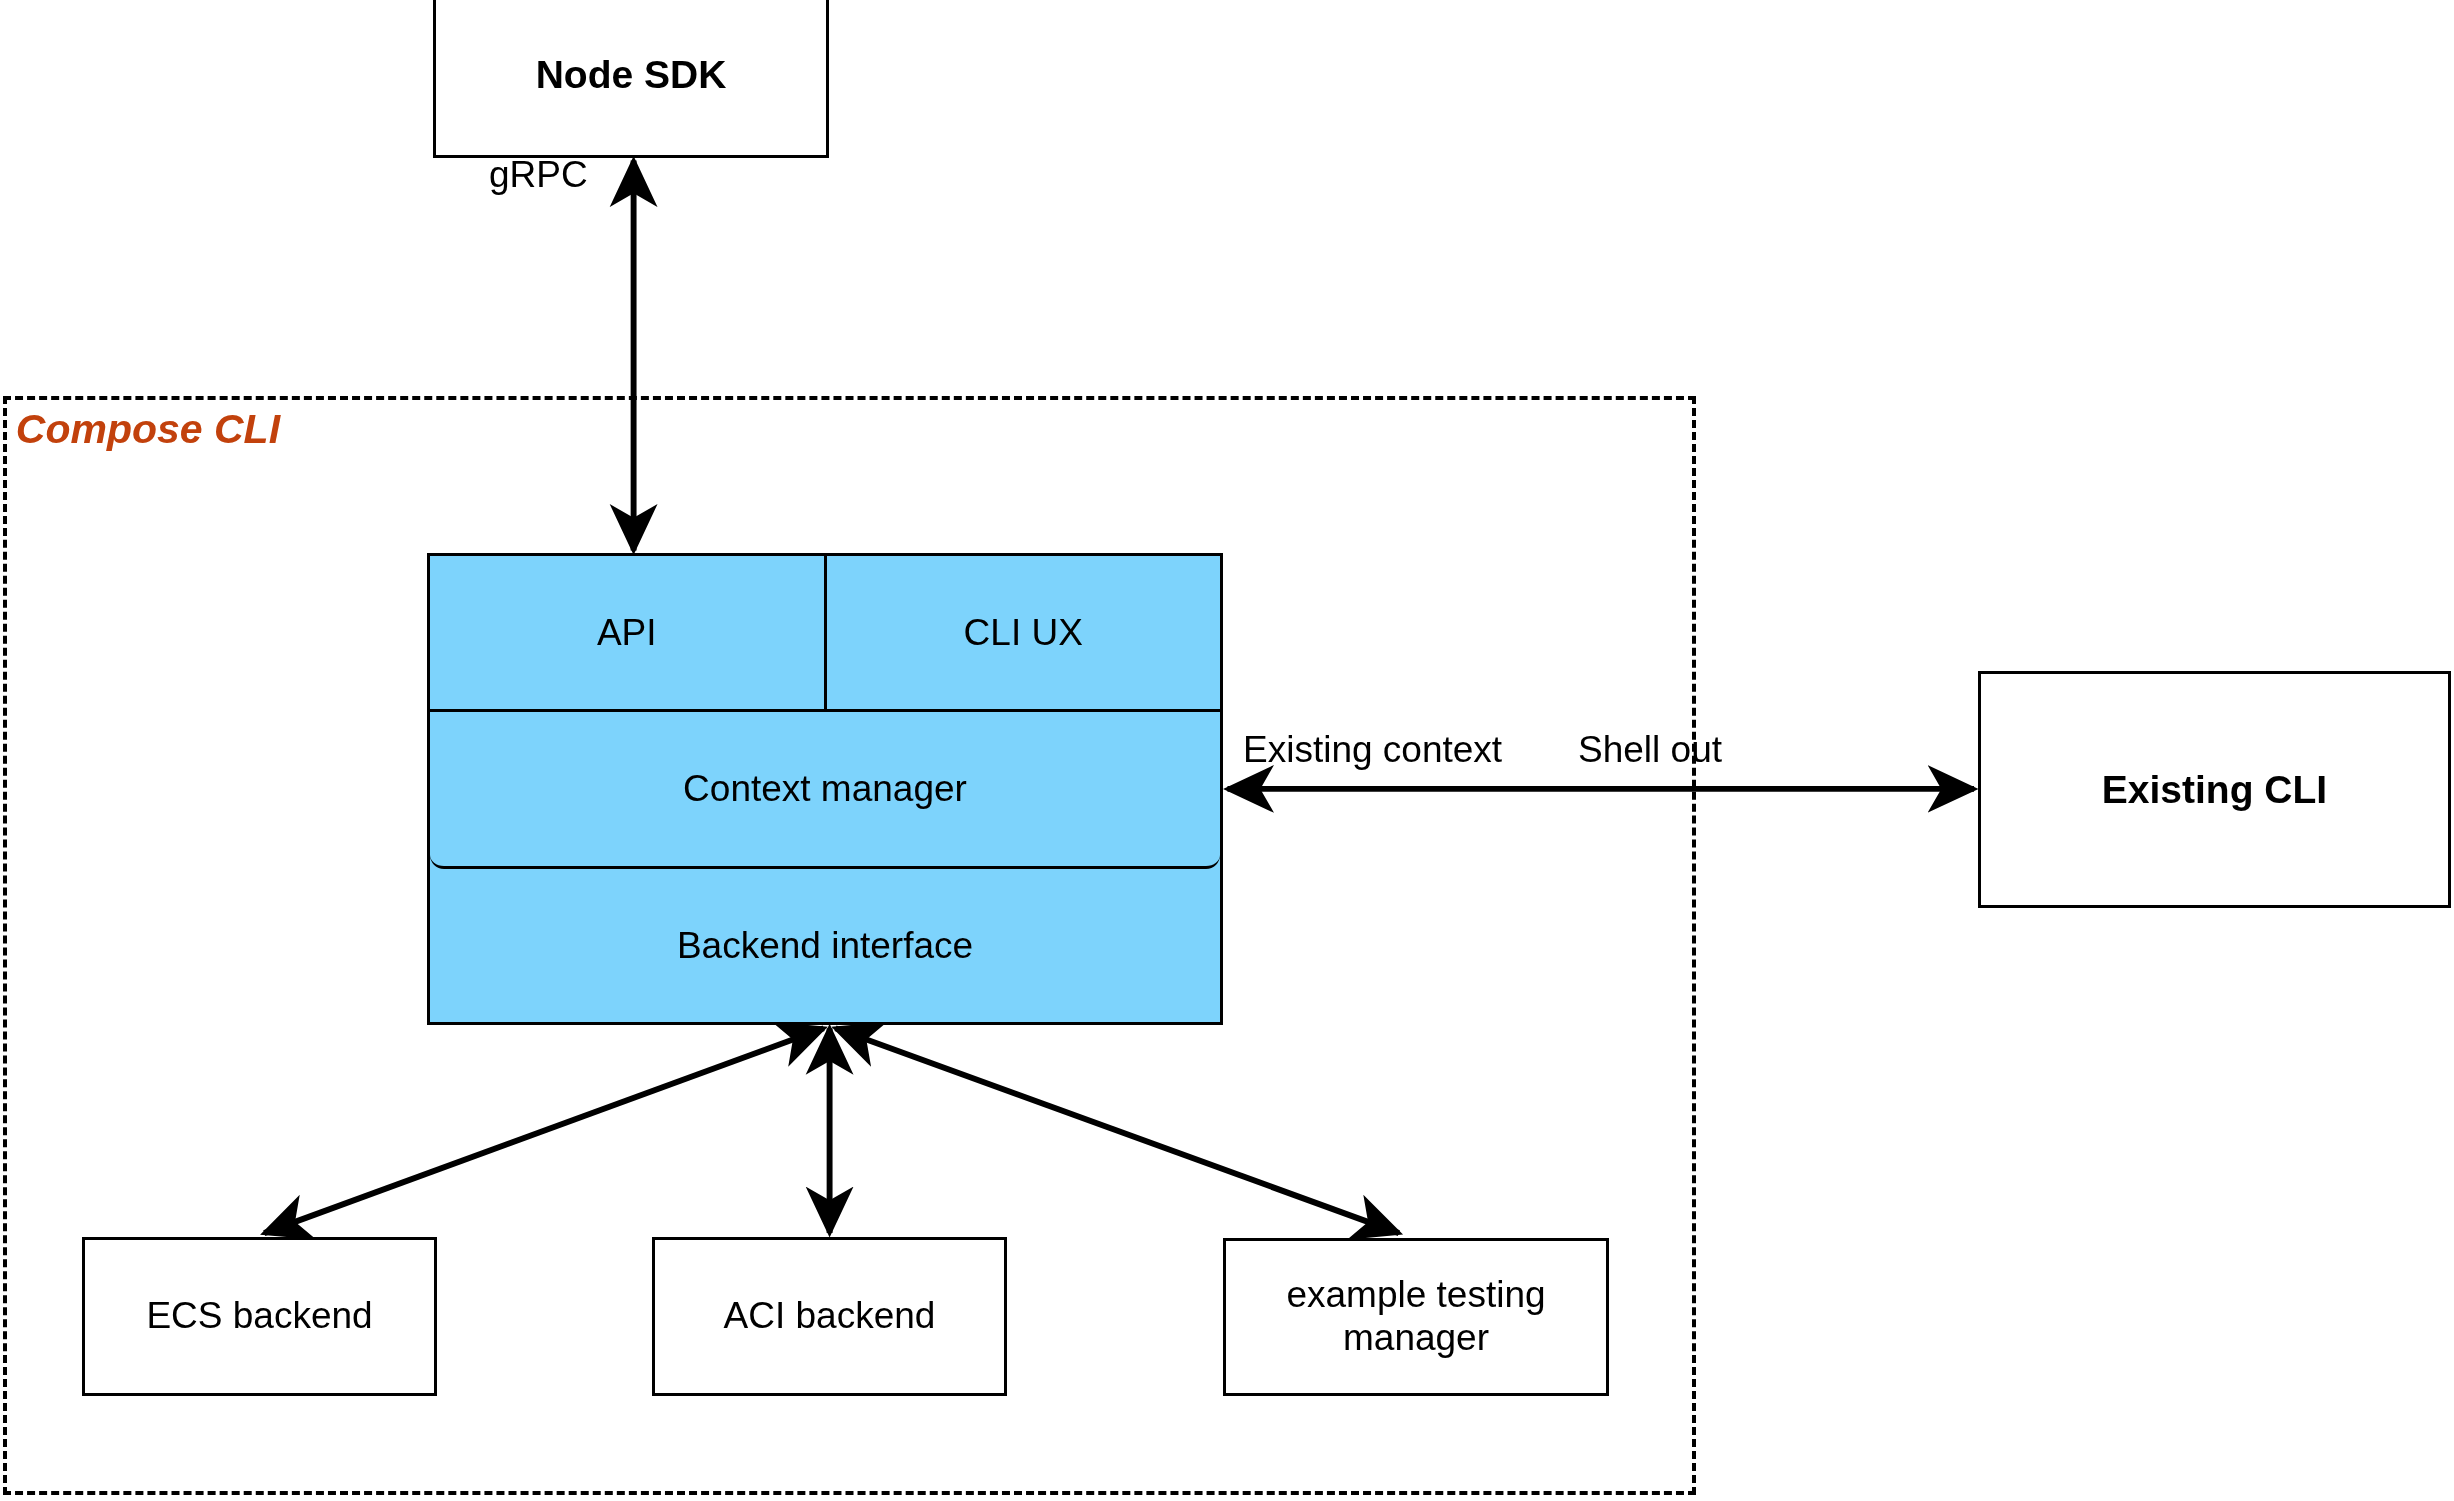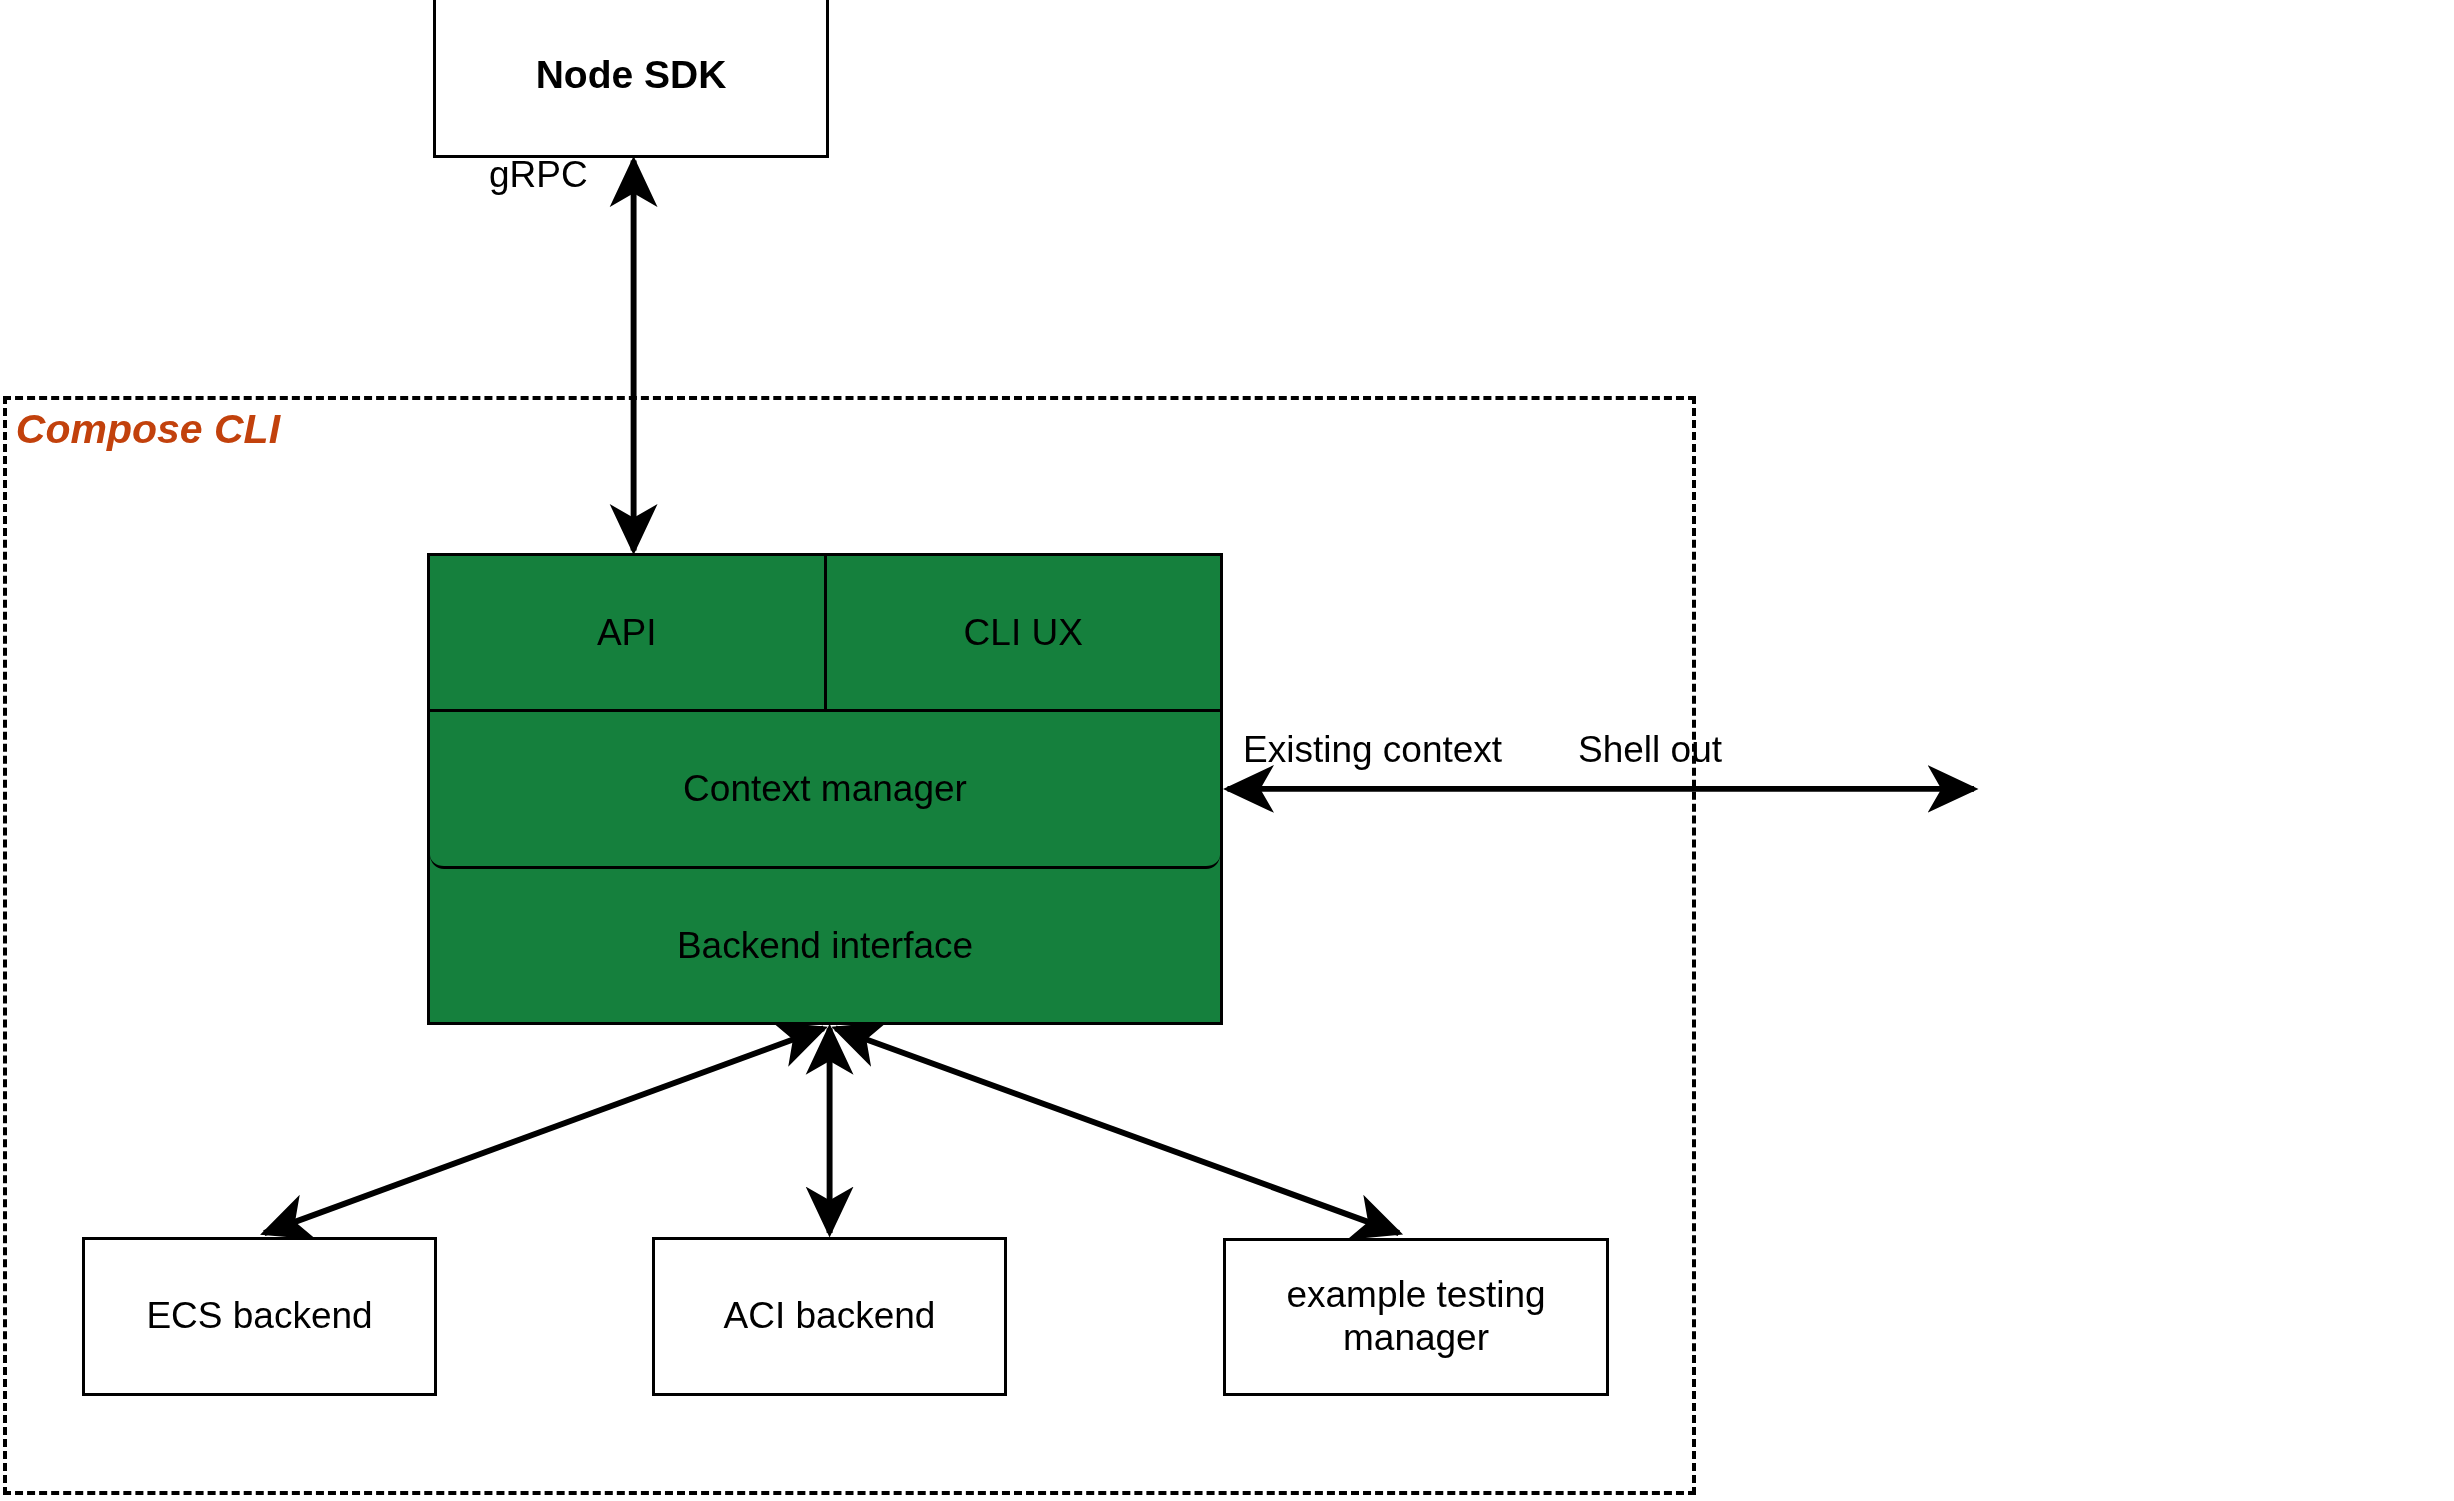--- a/index.html
+++ b/index.html
@@ -76,21 +76,21 @@
   }
   
   #compose-stack {
     position: absolute;
     left: 427px;
     top: 553px;
     width: 796px;
     height: 472px;
     box-sizing: border-box;
     border: 3.9px solid #000000;
-    background: #15803d;
+    background: #7dd3fc;
     display: flex;
     flex-direction: column;
   }
   .stack-row {
     box-sizing: border-box;
     display: flex;
     color: #000000;
     font-size: 37px;
   }
   #stack-row-top {
@@ -227,20 +227,23 @@
       </div>
     </div>
     <div class="stack-row" id="stack-row-middle">
       <span class="node-label">Context manager</span>
     </div>
     <div class="stack-row" id="stack-row-bottom">
       <span class="node-label">Backend interface</span>
     </div>
   </div>
 
+  <div class="node bold-node" id="existing-cli">
+    <span class="node-label">Existing CLI</span>
+  </div>
 
   <div class="node" id="ecs-backend">
     <span class="node-label">ECS backend</span>
   </div>
 
   <div class="node" id="aci-backend">
     <span class="node-label">ACI backend</span>
   </div>
 
   <div class="node" id="example-testing-backend">

